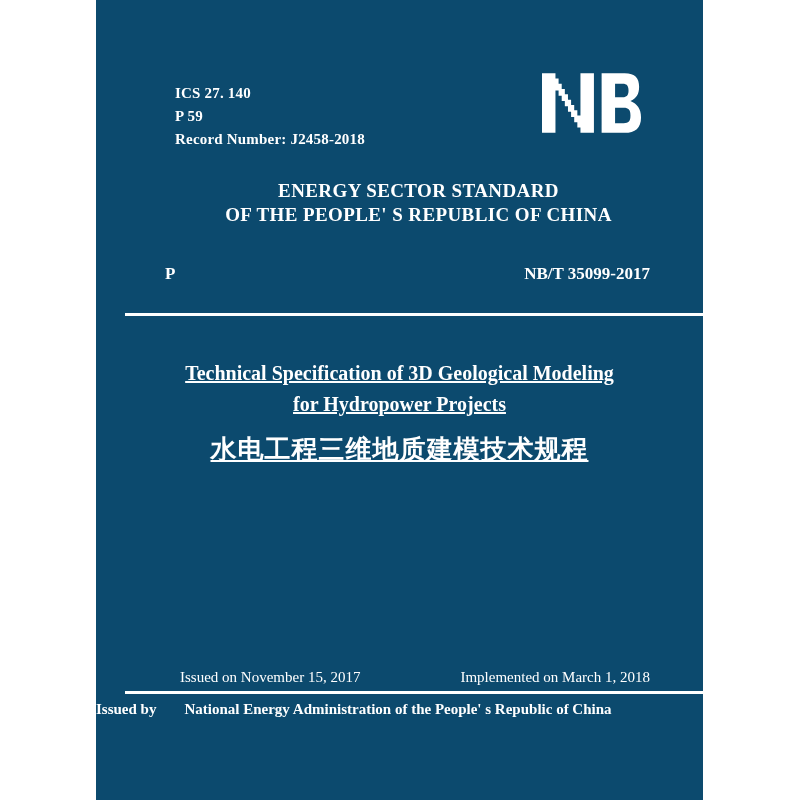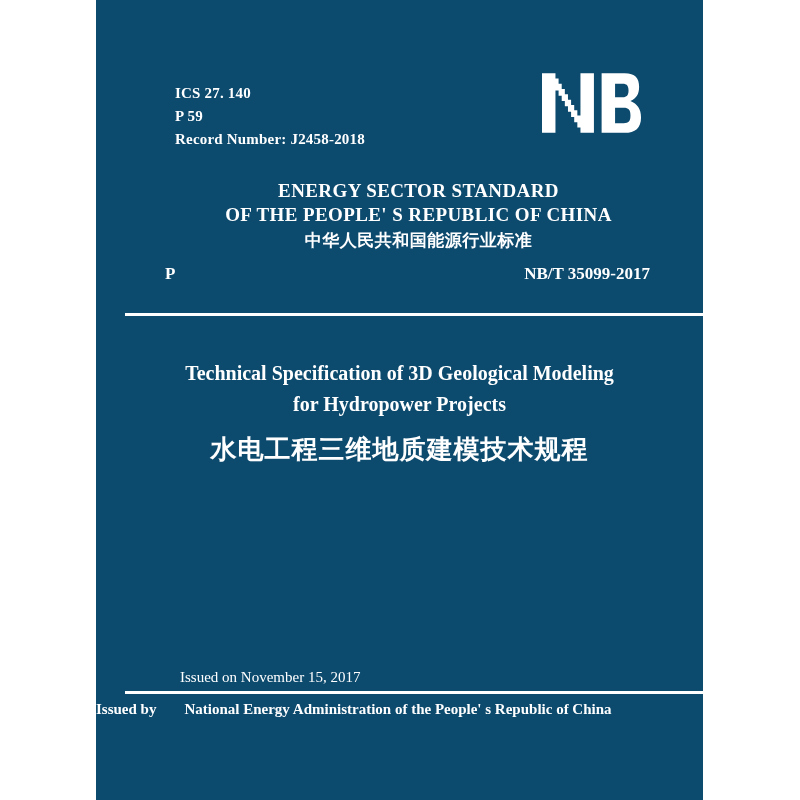--- a/index.html
+++ b/index.html
@@ -49,21 +49,21 @@
   
   .class-row { left: 0; top: 264px; width: 607px; height: 22px; font-weight: bold; font-size: 17px; }
   .class-letter { position: absolute; left: 69px; top: 0; }
   .standard-number { position: absolute; right: 53px; top: 0; white-space: nowrap; }
 
   .rule { background: #ffffff; height: 3px; }
   .rule-top { left: 29px; top: 313px; width: 578px; }
   .rule-bottom { left: 29px; top: 691px; width: 578px; }
 
   
-  .title-block { left: 0; top: 358px; width: 607px; text-align: center; font-weight: bold; }
+  .title-block { left: 0; top: 358px; width: 607px; text-align: center; font-weight: bold; text-decoration: underline; }
   .title-en { font-size: 20px; line-height: 31px; white-space: nowrap; }
   .title-cn {
     font-size: 26px; line-height: 34px; margin-top: 12px;
     font-family: "Liberation Sans", sans-serif;
     letter-spacing: 1px;
     white-space: nowrap;
   }
 
   
   .dates-row { left: 0; top: 669px; width: 607px; height: 20px; font-weight: normal; font-size: 15px; }
@@ -100,38 +100,38 @@
                  V62 H0 Z"></path>
         <path fill-rule="evenodd" d="M62 0 H86 C97 0 101 5 101 14 C101 22 98 26 92 29 C99 32 103 37 103 46 C103 57 97 62 86 62 H62 Z
                  M76 11 H84 C88 11 90 13 90 18 C90 23 88 25 84 25 H76 Z
                  M76 36 H85 C90 36 92 38 92 44 C92 50 90 52 85 52 H76 Z"></path>
       </g>
     </svg>
 
     <div class="abs heading-block">
       <div class="heading-en">ENERGY SECTOR STANDARD</div>
       <div class="heading-en">OF THE PEOPLE' S REPUBLIC OF CHINA</div>
-      <div class="heading-cn">中华人民共和国能源行业标准</div>
     </div>
 
     <div class="abs class-row">
       <span class="class-letter">P</span>
       <span class="standard-number">NB/T 35099-2017</span>
     </div>
 
     <div class="abs rule rule-top"></div>
 
     <div class="abs title-block">
       <div class="title-en">Technical Specification of 3D Geological Modeling</div>
       <div class="title-en">for Hydropower Projects</div>
       <div class="title-cn">水电工程三维地质建模技术规程</div>
     </div>
 
     <div class="abs dates-row">
       <span class="issued-on">Issued on November 15, 2017</span>
+      <span class="implemented-on">Implemented on March 1, 2018</span>
     </div>
 
     <div class="abs rule rule-bottom"></div>
 
     <div class="abs issuedby-row">
       <span class="issuedby-label">Issued by</span><span>National Energy Administration of the People' s Republic of China</span>
     </div>
 
   </div>
 </div>

